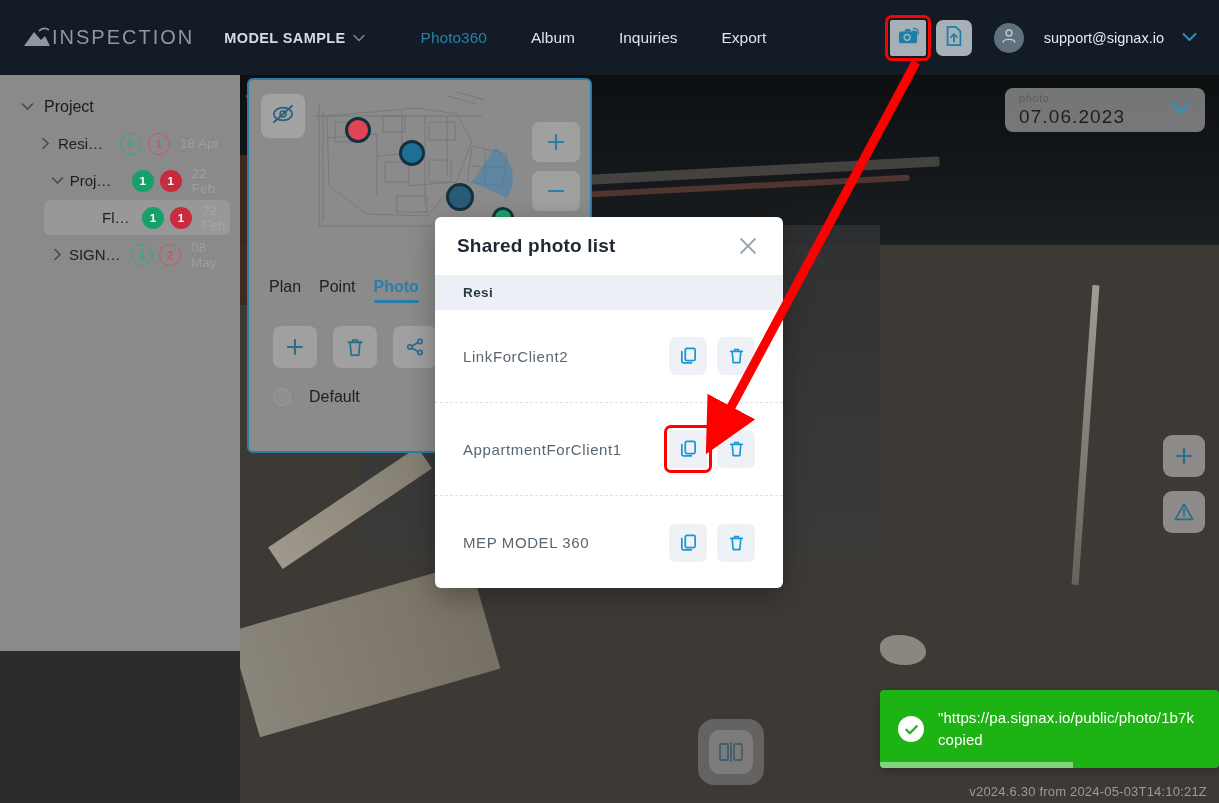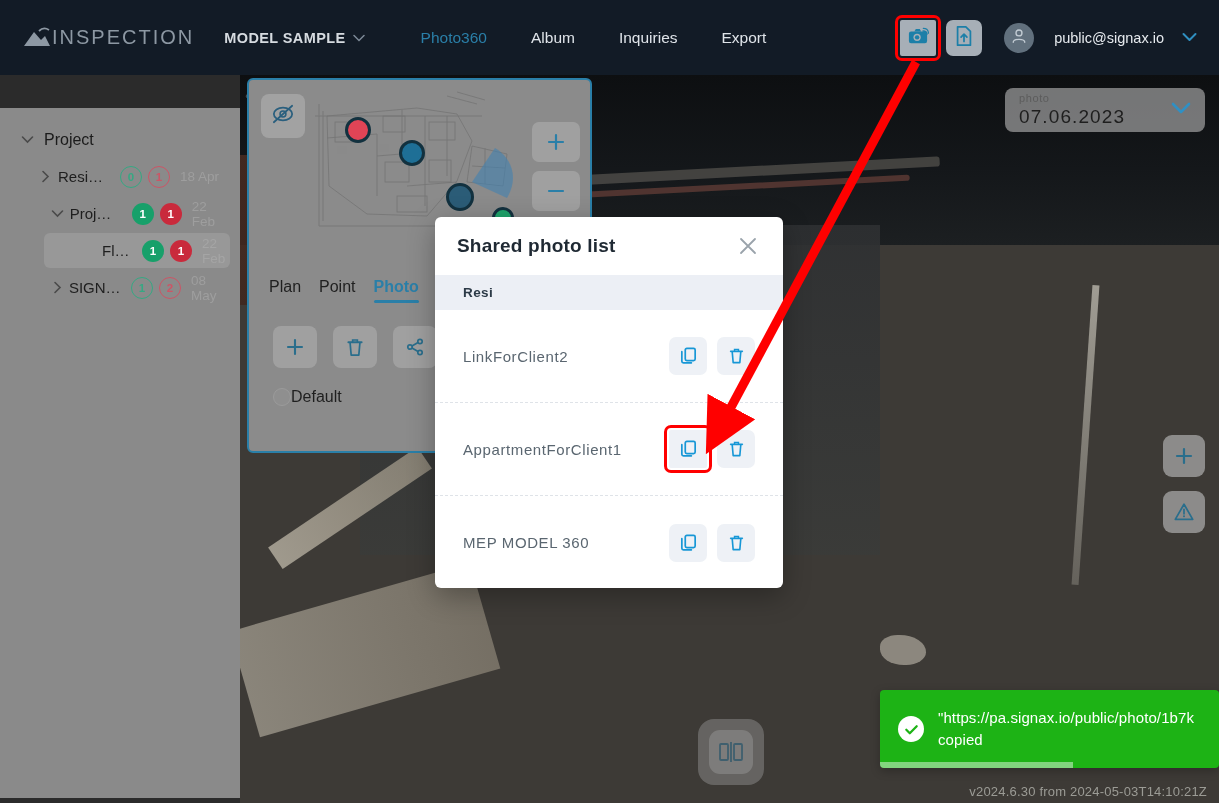--- a/index.html
+++ b/index.html
@@ -40,23 +40,23 @@
   .hl-red { outline: 3px solid #ff0000; outline-offset: 2px; border-radius: 2px; }
   .avatar {
     width: 30px; height: 30px; border-radius: 50%; background: #61707d;
     display: flex; align-items: center; justify-content: center; margin-left: 12px;
   }
   .user-email { color: #e6eaee; font-size: 14.5px; margin-left: 10px; }
   .user-caret { color: #2f8fc0; font-size: 13px; margin-left: 8px; }
 
   
   #sidebar {
-    position: absolute; top: 75px; left: 0; width: 240px; height: 690px;
+    position: absolute; top: 75px; left: 0; width: 240px; height: 576px;
     background: #8a8a8a;
-    z-index: 20; padding-top: 12px; margin-top: 33px;
+    z-index: 20; padding-top: 12px;
   }
   .tree-row {
     display: flex; align-items: center; height: 35px;
     padding-left: 8px; font-size: 15px; color: #1b1b1b; cursor: pointer;
     border-radius: 6px; margin: 2px 10px 2px 6px;
   }
   .tree-row.selected { background: rgba(255,255,255,0.12); }
   .tw { width: 26px; display:flex; align-items:center; justify-content:center; color:#4a4a4a; font-size: 12px; }
   .tree-label { min-width: 56px; color: #1e1e1e; font-size: 15px; }
   .badges { display: flex; gap: 6px; margin-left: 6px; }
@@ -195,21 +195,21 @@
   }
   #actions-row {
     position: absolute; top: 246px; left: 24px;
     display: flex; gap: 16px;
   }
   .act-btn {
     width: 44px; height: 42px; border-radius: 8px; background: rgba(200,200,200,0.35);
     display:flex; align-items:center; justify-content:center; cursor:pointer; color:#2a6e8c;
   }
   #default-row {
-    position: absolute; top: 308px; left: 24px; display:flex; align-items:center; 
+    position: absolute; top: 308px; left: 24px; display:flex; align-items:center; gap: 18px;
   }
   .dot-grey { width: 18px; height: 18px; border-radius: 50%; background: #8f8f8f; border:1px solid #9b9b9b; }
   .default-label { font-size: 16px; color: #1f1f1f; }
 
   
   #modal {
     position: absolute; top: 217px; left: 435px; width: 348px; height: 371px;
     background: #ffffff; border-radius: 6px; z-index: 60;
     box-shadow: 0 8px 28px rgba(0,0,0,0.30);
     overflow: hidden;
@@ -372,21 +372,21 @@
         </span>
       </div>
       <div class="avatar">
         <span>
           <svg width="18" height="18" viewBox="0 0 20 20">
             <circle cx="10" cy="6.6" r="3.3" stroke="#c3ccd4" stroke-width="1.5" fill="none"></circle>
             <path d="M3.6 17 C3.6 12.6 16.4 12.6 16.4 17" stroke="#c3ccd4" stroke-width="1.5" fill="none" stroke-linecap="round"></path>
           </svg>
         </span>
       </div>
-      <span class="user-email">public@signax.io</span>
+      <span class="user-email">support@signax.io</span>
       <span class="user-caret">
         <svg width="15" height="10" viewBox="0 0 15 10">
             <path d="M1.5 2 L7.5 8 L13.5 2" stroke="#2f8fc0" stroke-width="2" fill="none" stroke-linecap="round" stroke-linejoin="round"></path>
           </svg>
       </span>
     </div>
   </div>
 
   <div id="sidebar">
     <div class="tree-row">

